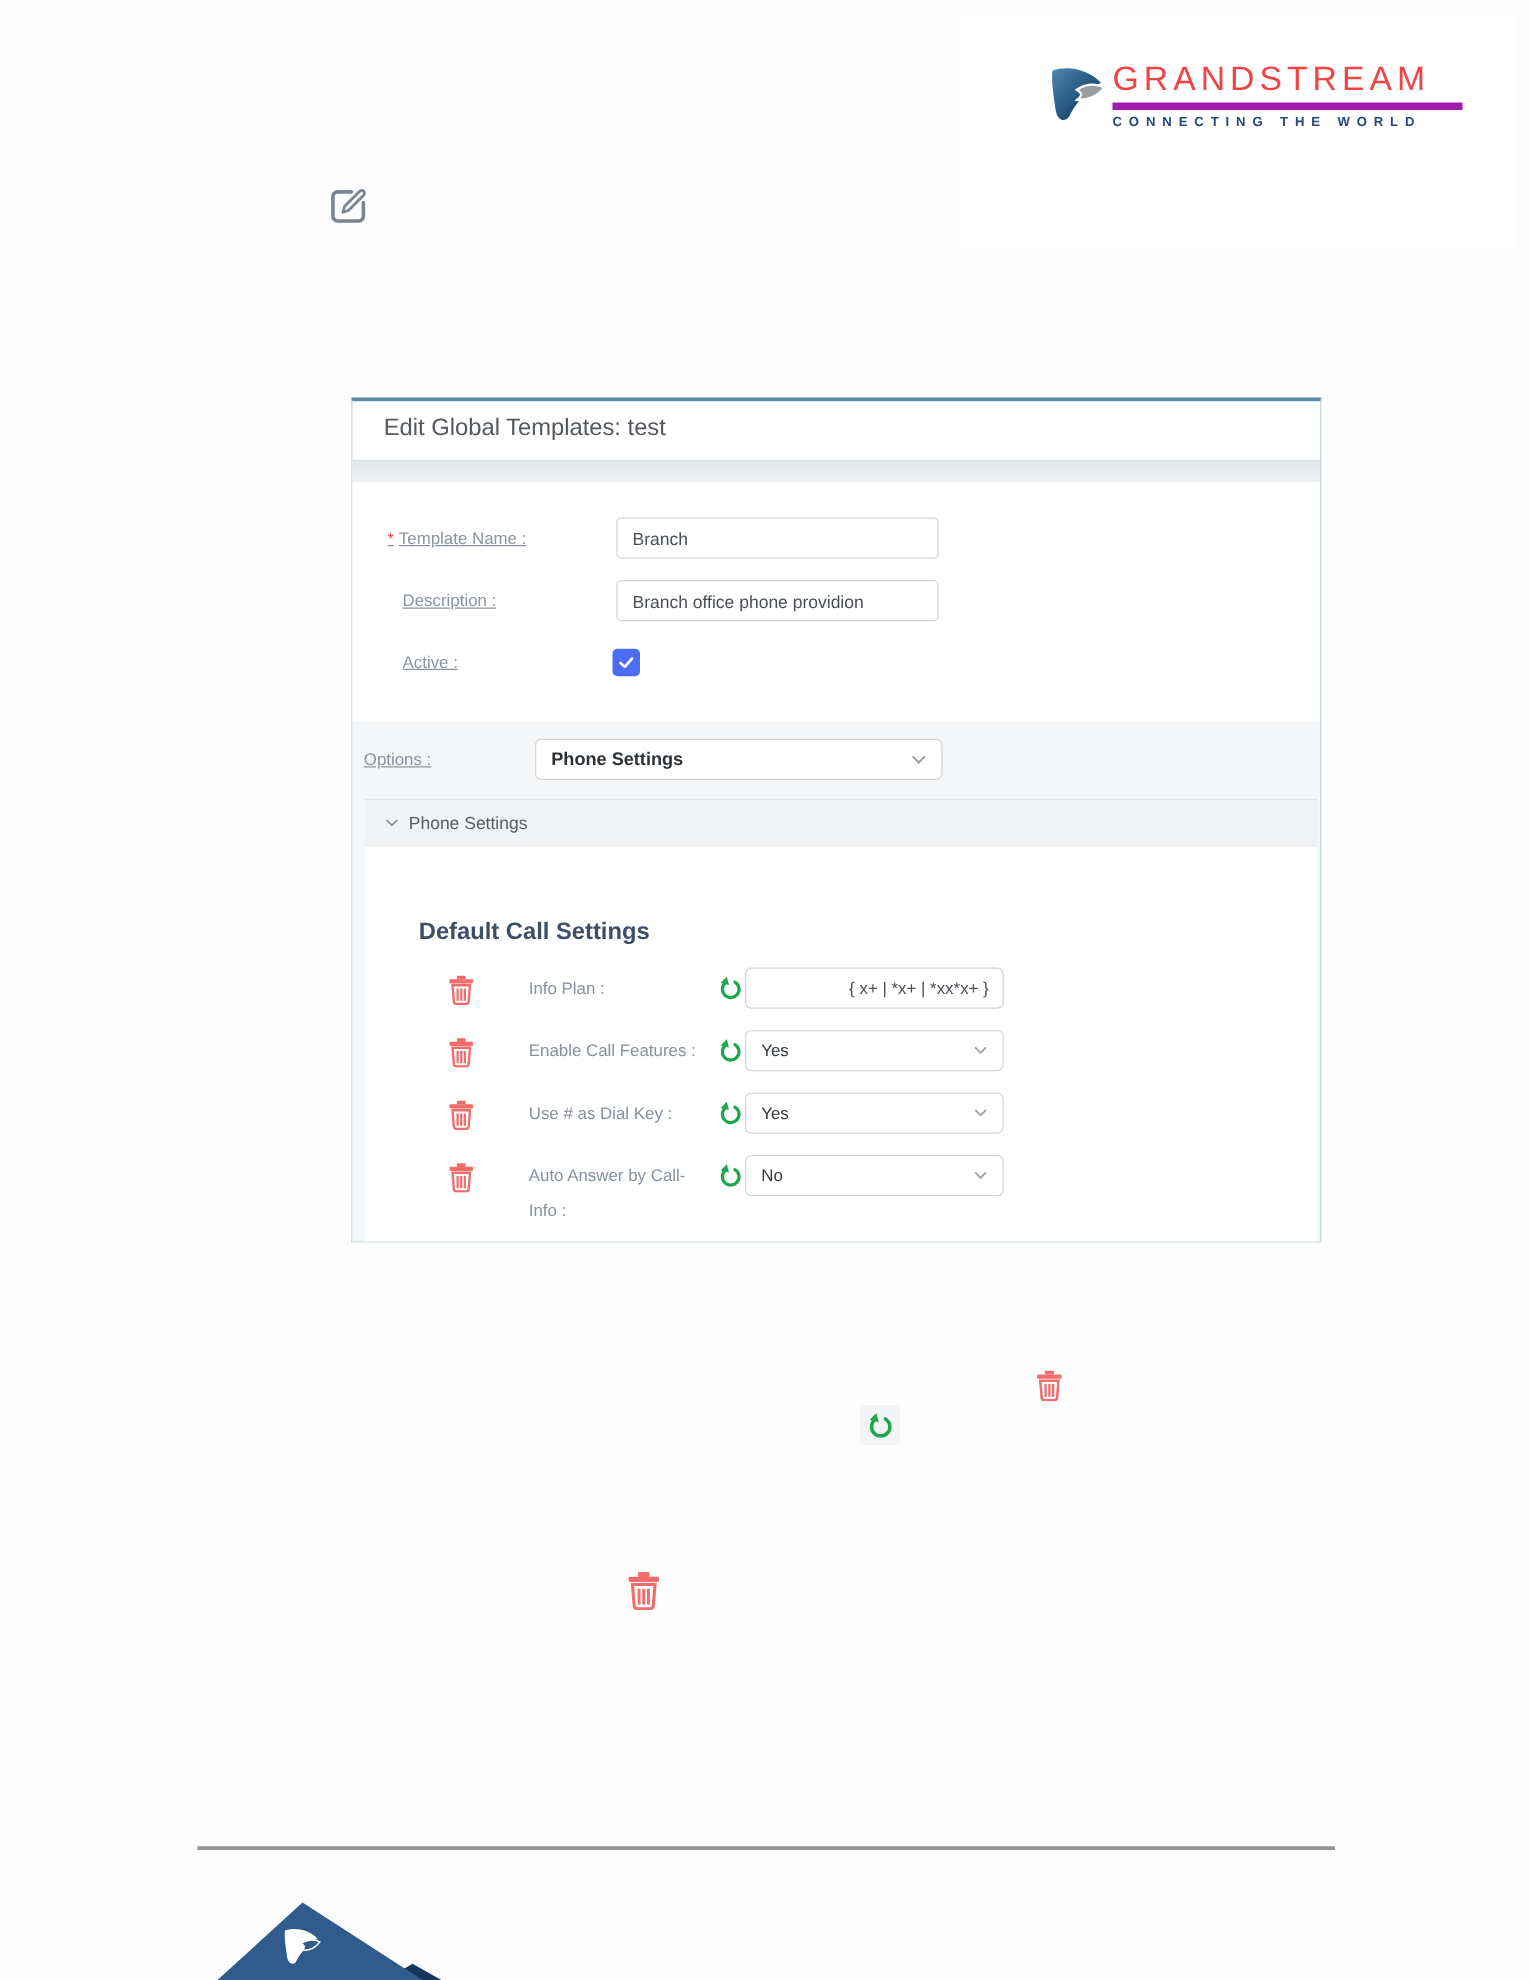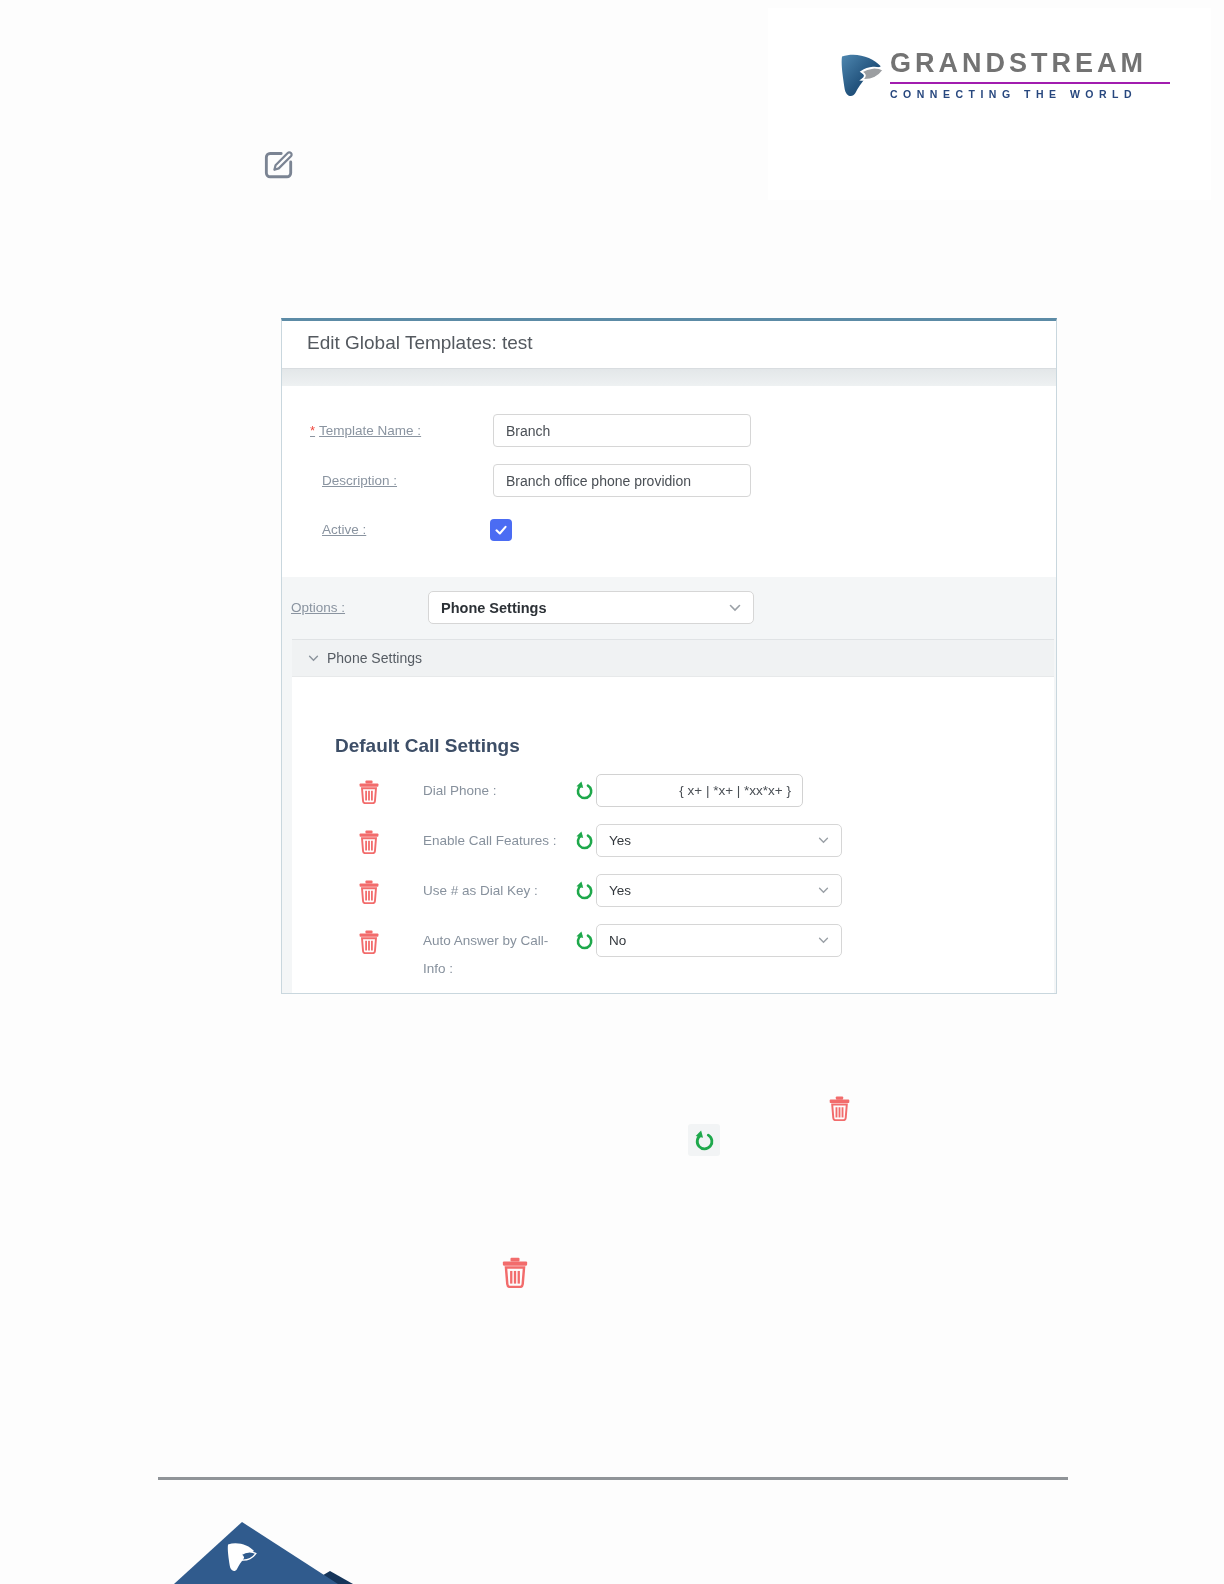--- a/index.html
+++ b/index.html
@@ -9,22 +9,22 @@
     background:#fdfdfd; font-family:"Liberation Sans", sans-serif;
   }
   .abs { position:absolute; }
 
   
   .logo-box { left:768px; top:8px; width:443px; height:192px; background:#ffffff; }
   .brand-wrap { left:836px; top:48px; width:340px; height:62px; }
   .brand-mark { position:absolute; left:0; top:4px; }
   .brand-text { position:absolute; left:54px; top:0; width:280px; }
   .brand-name {
-    font-size:27px; font-weight:bold; letter-spacing:4px; color:#737373;
-    border-bottom:2px solid #a21caf; padding-bottom:3px; white-space:nowrap;
+    font-size:27px; font-weight:normal; letter-spacing:4px; color:#ef4444;
+    border-bottom:6px solid #a21caf; padding-bottom:3px; white-space:nowrap;
   }
   .brand-tagline {
     margin-top:4px; font-size:10.5px; font-weight:bold; letter-spacing:5.5px;
     color:#27477e; white-space:nowrap;
   }
 
   .edit-fig { left:260px; top:145px; width:36px; height:36px; }
 
   
   .dialog {
@@ -71,21 +71,21 @@
   .collapse-header .hdr-label { font-size:14px; color:#565c63; margin-left:8px; }
   .collapse-body { position:absolute; left:0; top:38px; width:762px; height:316px; background:#ffffff; overflow:hidden; }
 
   .cs-heading { position:absolute; left:43px; top:58px; font-size:19px; font-weight:bold; color:#3d4e67; }
   .cs-row-label { position:absolute; left:131px; width:160px; font-size:13.5px; color:#87919d; line-height:33px; white-space:nowrap; }
   .cs-label2 { position:absolute; left:131px; top:284px; font-size:13.5px; color:#87919d; }
   .cs-input {
     position:absolute; left:304px; width:207px; height:33px; border:1px solid #d2d2d2; border-radius:5px;
     background:#fff; font-family:"Liberation Sans",sans-serif; font-size:13.5px; color:#4a4f55; padding:0 11px; outline:none;
   }
-  .cs-select { left:304px; width:246px; }
+  .cs-select { left:304px; width:207px; }
   .cs-select .val { font-size:13.5px; }
   .icon-btn { position:absolute; cursor:pointer; }
 
   .standalone-reset-bg {
     left:688px; top:1124px; width:32px; height:32px; background:#f2f4f5; border-radius:3px;
     display:flex; align-items:center; justify-content:center; cursor:pointer;
   }
   .footer-rule { left:158px; top:1477px; width:910px; height:3px; background:#909498; }
   .pyramid { left:160px; top:1515px; }
 </style>
@@ -177,21 +177,21 @@
       </div>
 
       <div class="collapse-body">
         <div class="cs-heading">Default Call Settings</div>
 
         <div class="icon-btn" style="left:67px; top:103px;">
           <svg width="20" height="24" viewBox="0 0 20 24">
               <use href="#trashIcon"></use>
             </svg>
         </div>
-        <div class="cs-row-label" style="top:97px;">Dial Phone :</div>
+        <div class="cs-row-label" style="top:97px;">Info Plan :</div>
         <div class="icon-btn" style="left:283px; top:104px;">
           <svg width="19" height="19" viewBox="0 0 20 20">
               <use href="#resetIcon"></use>
             </svg>
         </div>
         <input class="cs-input" style="top: 97px; text-align: right;" value="{ x+ | *x+ | *xx*x+ }">
 
         <div class="icon-btn" style="left:67px; top:153px;">
           <svg width="20" height="24" viewBox="0 0 20 24">
               <use href="#trashIcon"></use>

